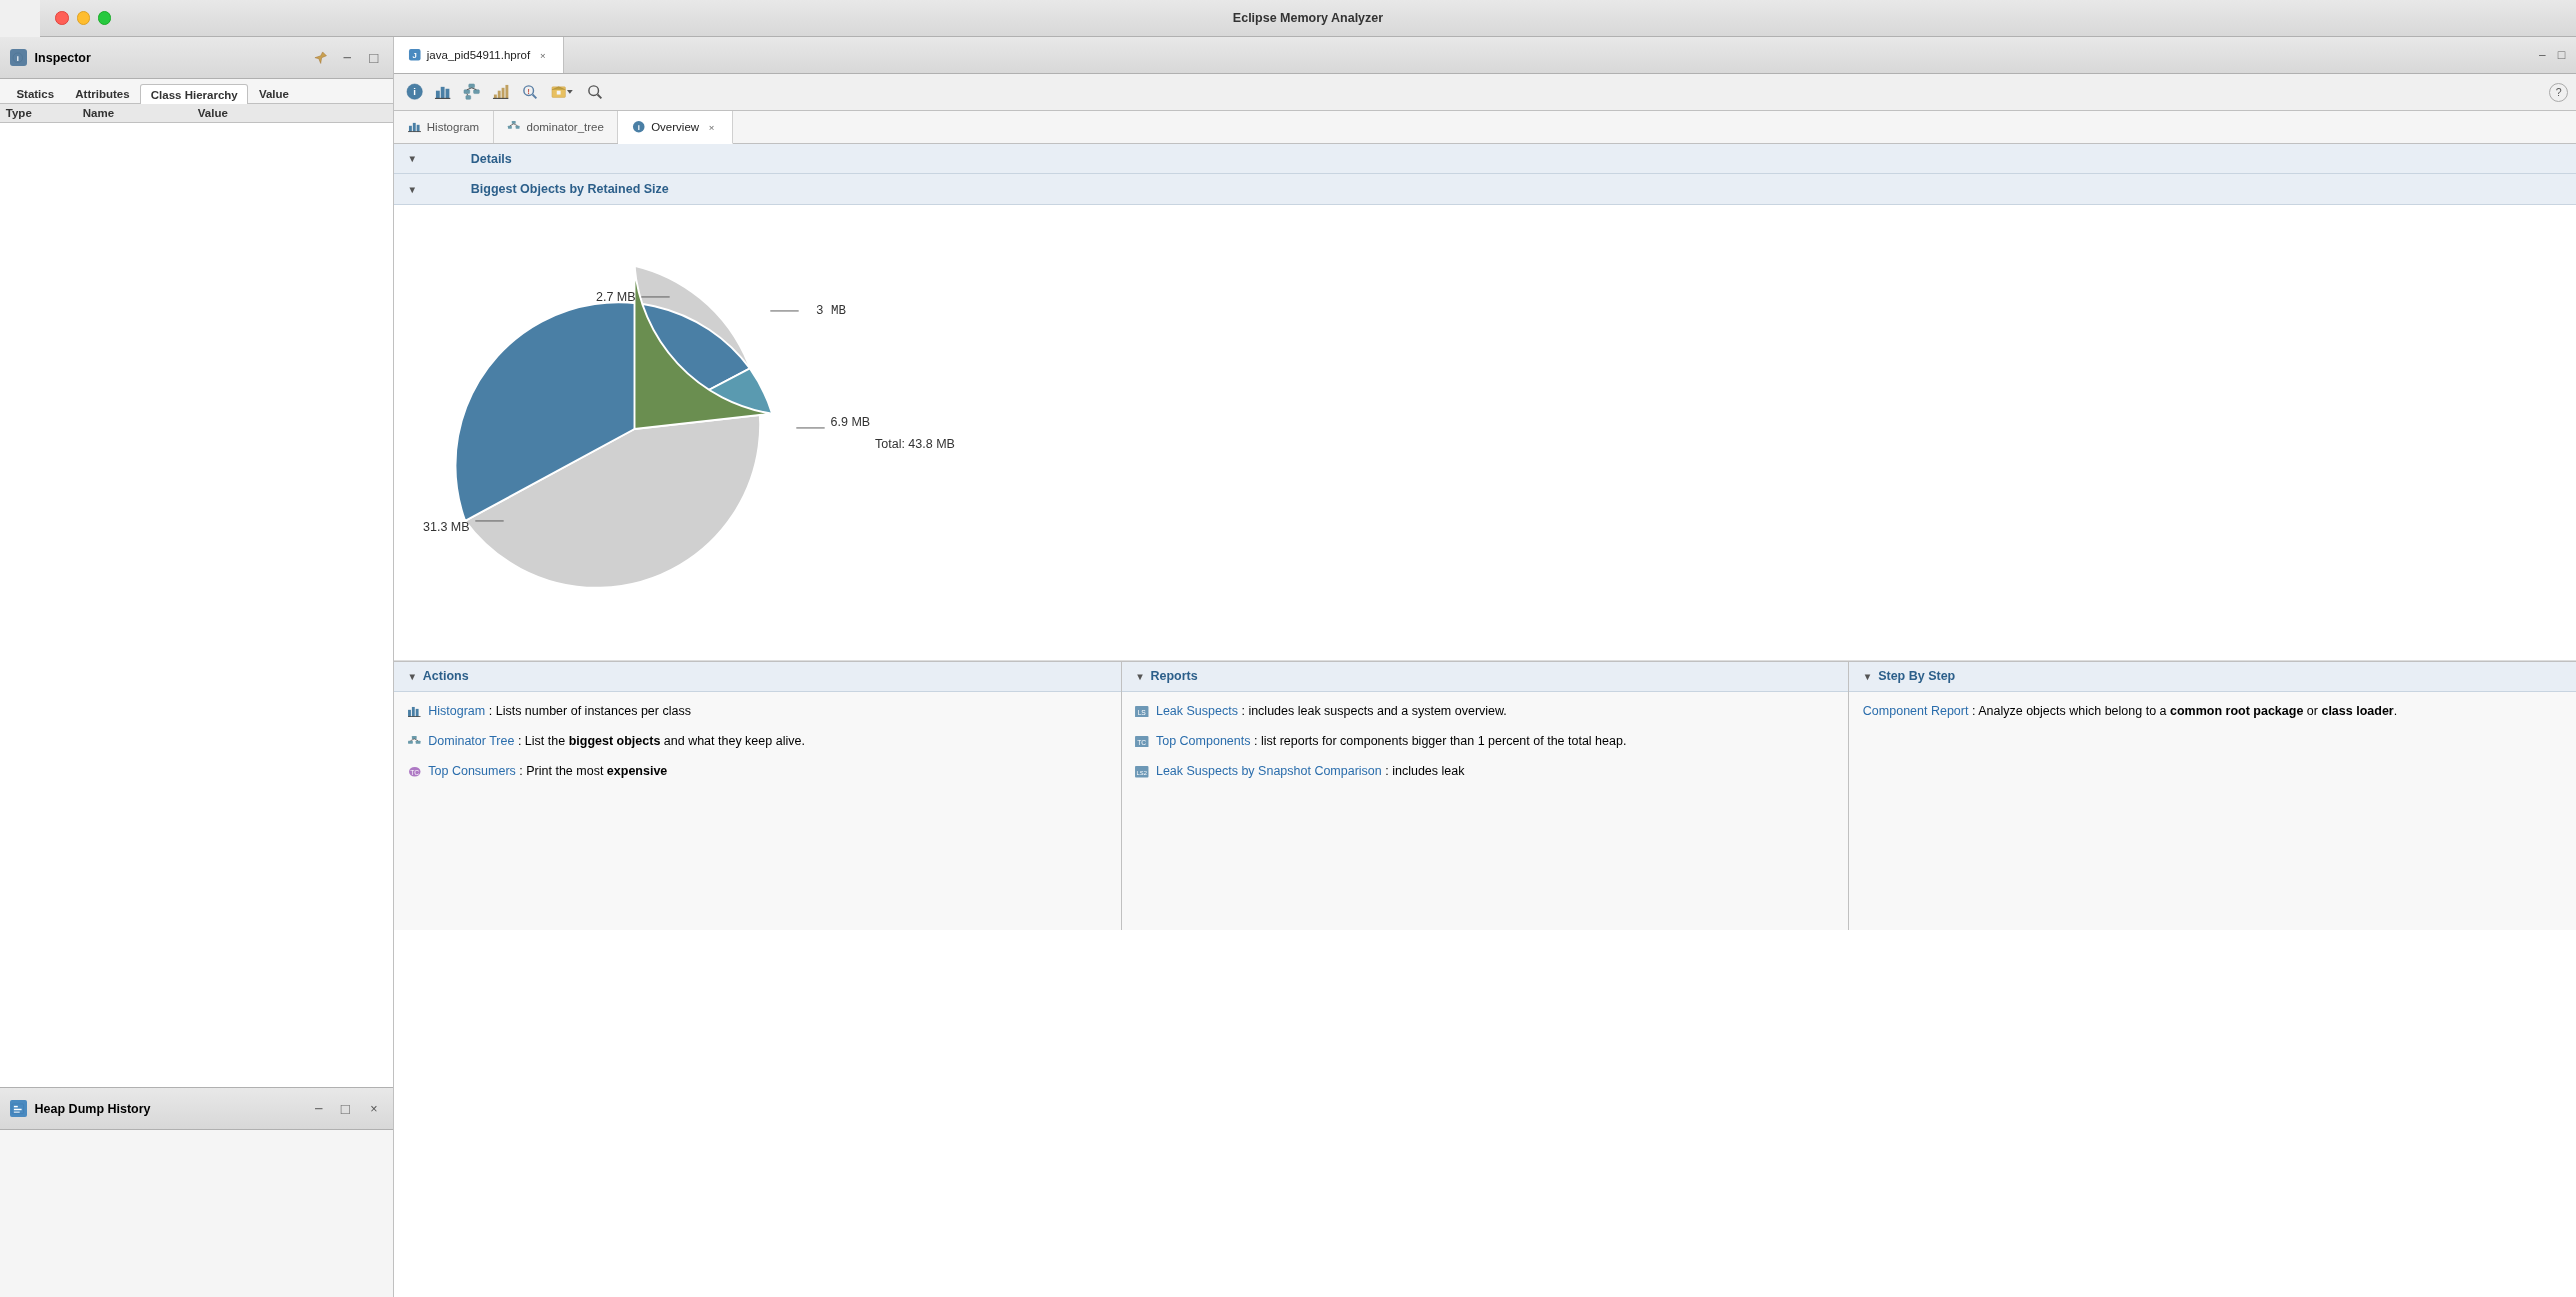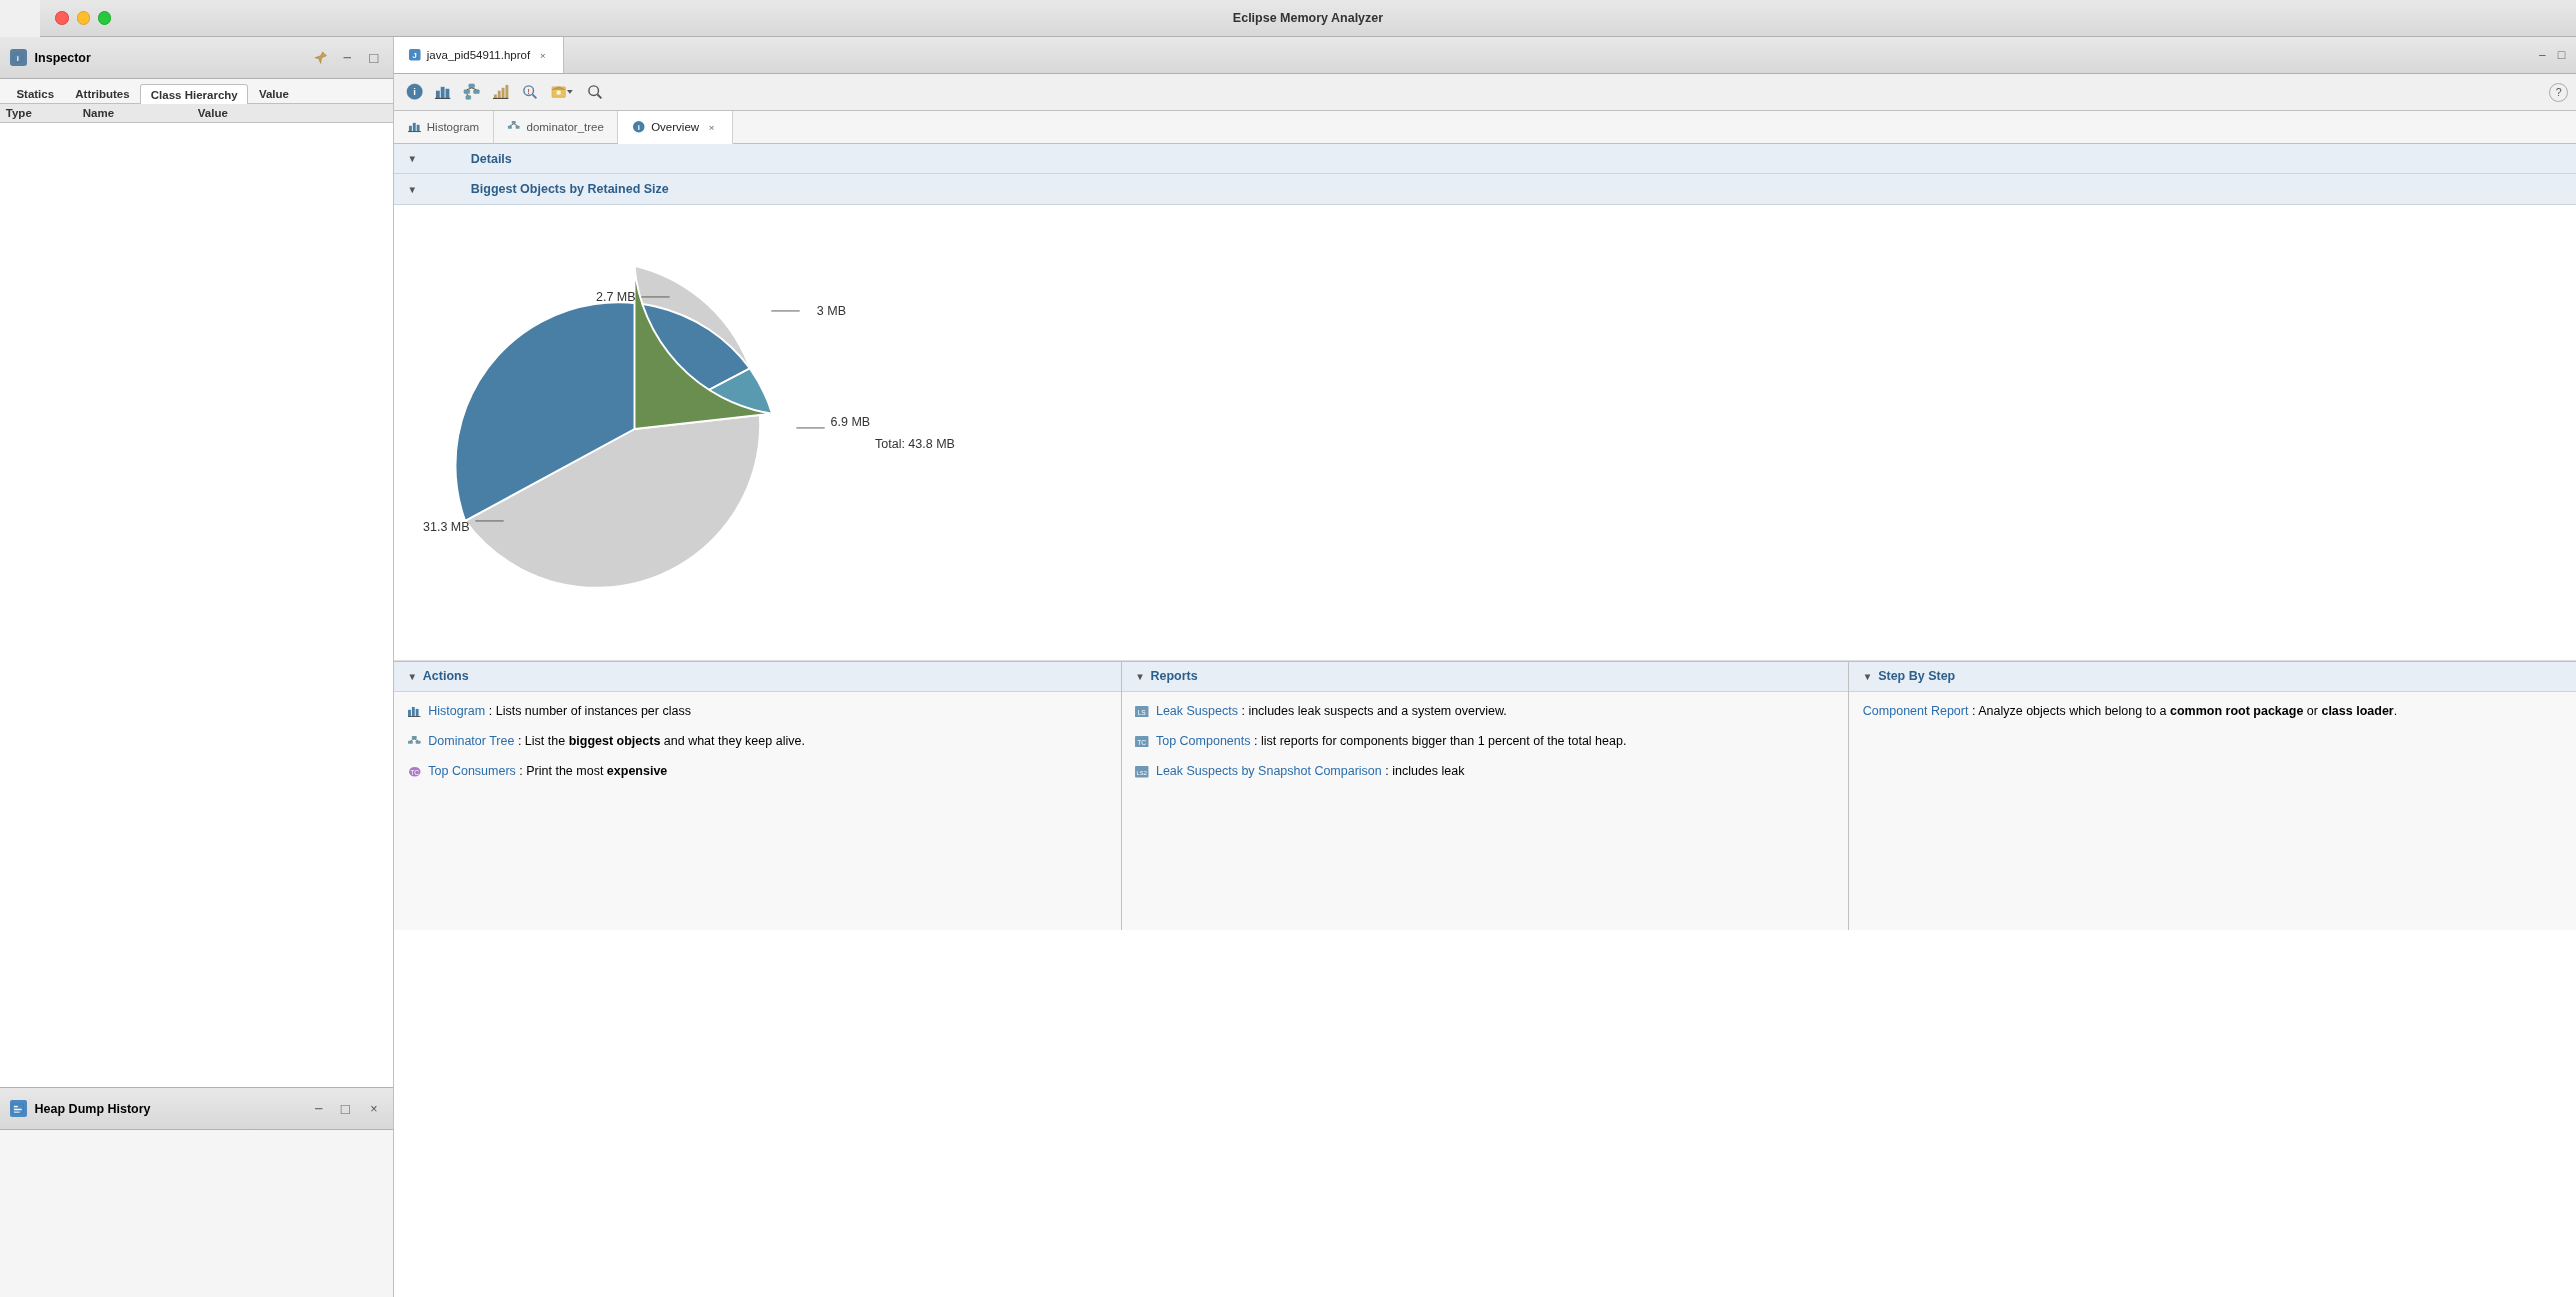--- a/index.html
+++ b/index.html
@@ -665,21 +665,21 @@
             
             <div style="position:absolute; top:0; left:0; width:481px; height:384px;">
 
               <div style="position:absolute; top:53px; left:202px; display:flex; align-items:center; gap:5.8px;">
                 <span style="font-size:12.5px; color:#333;">2.7 MB</span>
                 <svg width="29" height="1.9" viewBox="0 0 30 2">
                     <line x1="0" y1="1" x2="30" y2="1" stroke="#555" stroke-width="1"></line>
                   </svg>
               </div>
 
-              <div style="position:absolute; top:67px; right:29px; display:flex; align-items:center; gap:17px;">
+              <div style="position:absolute; top:67px; right:29px; display:flex; align-items:center; gap:17px;font-family:Liberation Mono, monospace;">
                 <svg width="29" height="1.9" viewBox="0 0 30 2">
                     <line x1="0" y1="1" x2="30" y2="1" stroke="#555" stroke-width="1"></line>
                   </svg>
                 <span style="font-size:12.5px; color:#333;">3 MB</span>
               </div>
 
               <div style="position:absolute; top:178px; right:4.8px; display:flex; align-items:flex-end; gap:5.8px;">
                 <svg width="29" height="1.9" viewBox="0 0 30 2">
                     <line x1="0" y1="1" x2="30" y2="1" stroke="#555" stroke-width="1"></line>
                   </svg>

